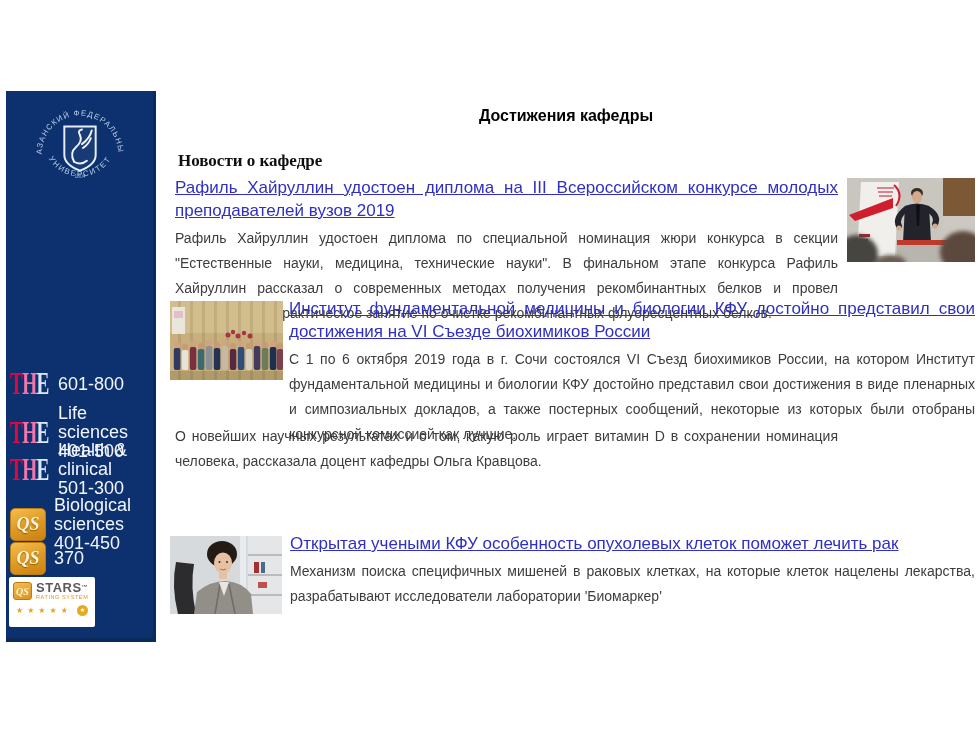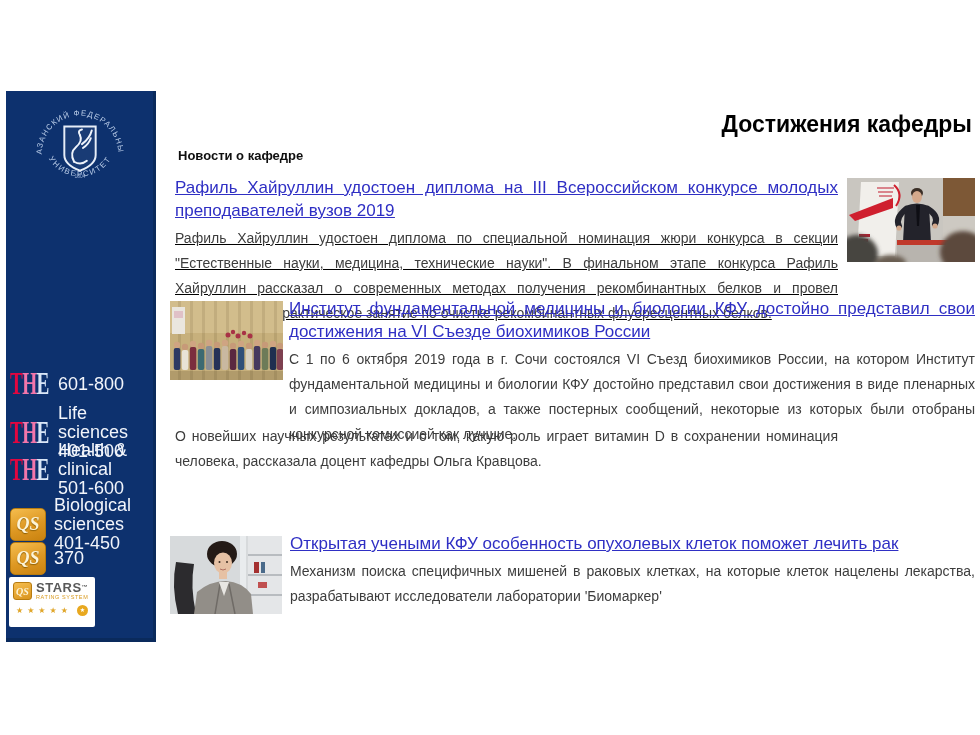--- a/index.html
+++ b/index.html
@@ -31,30 +31,30 @@
            font-family:"Liberation Serif",serif;font-style:italic;font-weight:700;font-size:10px;color:#fdf4d7;box-sizing:border-box;}
   .stars-title{font-size:13px;font-weight:700;color:#595959;letter-spacing:.5px;line-height:13px;}
   .stars-tm{font-size:6px;vertical-align:top;color:#595959;}
   .stars-sub{font-size:5.5px;color:#d99a1f;letter-spacing:.6px;line-height:7px;}
   .stars-row{display:flex;align-items:center;justify-content:space-between;margin-top:4px;padding:0 3px;}
   .star-glyphs{color:#e0a62a;font-size:8px;letter-spacing:4px;line-height:10px;}
   .star-circle{width:11px;height:11px;border-radius:50%;background:#e8a81f;color:#fff;font-size:6px;
                display:flex;align-items:center;justify-content:center;line-height:11px;}
 
   
-  .title{position:absolute;top:96px;left:160px;width:812px;text-align:right;
-         font-size:23px;font-weight:700;color:#000;}
-  .section-heading{position:absolute;top:137px;left:178px;font-size:13px;font-weight:700;color:#0f0f0f;}
+  .title{position:absolute;top:96px;left:160px;width:812px;text-align:center;
+         font-size:16px;font-weight:700;color:#000;}
+  .section-heading{position:absolute;top:137px;left:178px;font-size:17px;font-weight:700;color:#0f0f0f;font-family:Liberation Serif, serif;}
 
   .news-item{position:absolute;}
   .link{display:block;color:#2f2fc4;text-decoration:underline;font-size:17px;line-height:23px;
         text-align:justify;cursor:pointer;}
   .body-text{color:#3d3d3d;font-size:14px;line-height:25px;text-align:justify;margin-top:4px;}
 
-  #item1{top:176px;left:175px;width:800px;text-decoration:underline;}
+  #item1{top:176px;left:175px;width:800px;}
   #item1 .text-block{width:663px;}
   #item1 .thumb{position:absolute;top:2px;left:672px;width:128px;height:84px;}
 
   #item2{top:297px;left:170px;width:805px;}
   #item2 .thumb{position:absolute;top:4px;left:0;width:113px;height:79px;}
   #item2 .text-block{margin-left:119px;width:686px;}
 
   #item3{top:420px;left:175px;width:800px;}
   #item3 .text-block{width:663px;}
   #item3 .thumb{position:absolute;top:2px;left:685px;width:115px;height:88px;}
@@ -126,21 +126,21 @@
     <div class="rank-row" style="top:350px;">
       <div class="the-badge">
         <div class="the-letters">
           <span class="the-t">T</span>
           <span class="the-h">H</span>
           <span class="the-e">E</span>
         </div>
       </div>
       <div class="rank-text">
         <div>Health &amp; clinical</div>
-        <div>501-600</div>
+        <div>501-300</div>
       </div>
     </div>
 
     <div class="rank-row" style="top:405px;">
       <div class="qs-badge">QS</div>
       <div class="rank-text">
         <div>Biological</div>
         <div>sciences  401-450</div>
       </div>
     </div>

